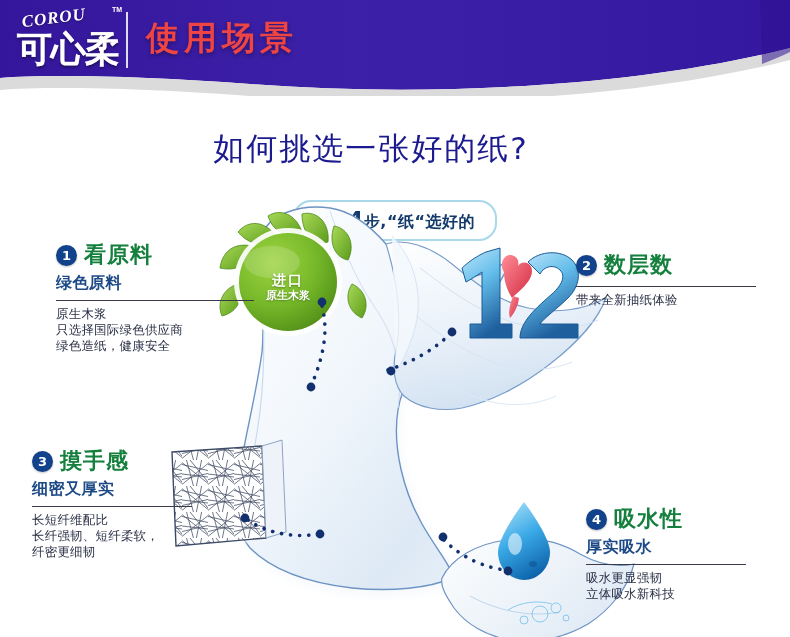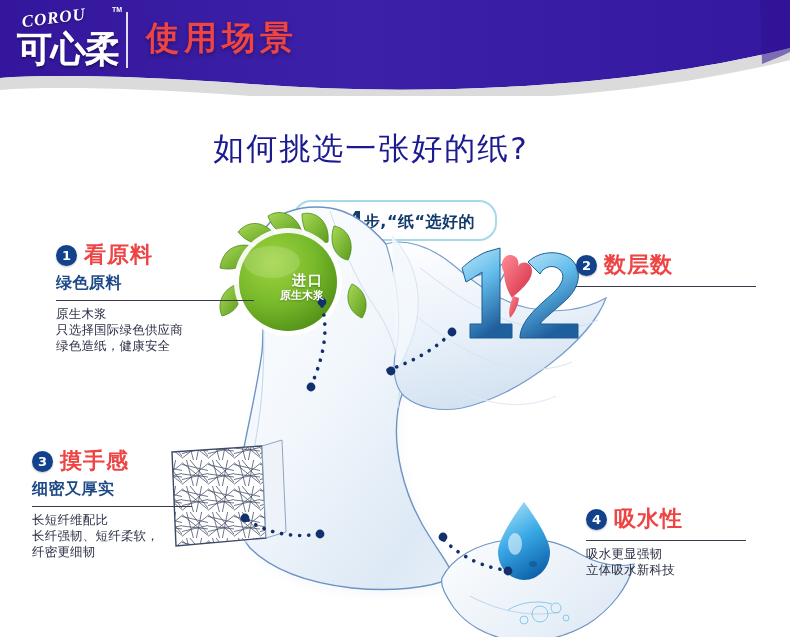--- a/index.html
+++ b/index.html
@@ -63,21 +63,21 @@
   
   .feat{position:absolute;}
   .feat-head{display:flex;align-items:center;gap:7px;}
   .badge{
     width:21px;height:21px;border-radius:50%;background:#13428c;
     color:#fff;font-size:13px;font-weight:bold;line-height:21px;text-align:center;
     flex:0 0 auto;box-shadow:0 1px 2px rgba(0,0,0,.25);
     font-family:"DejaVu Sans","Liberation Sans",sans-serif;
   }
   .feat-title{
-    color:#ef4444;font-size:22px;font-weight:bold;letter-spacing:1px;
+    color:#15803d;font-size:22px;font-weight:bold;letter-spacing:1px;
     font-family:Liberation Sans, sans-serif;
   }
   .feat-sub{
     margin-top:3px;color:#1d4a87;font-size:16px;font-weight:bold;letter-spacing:.5px;
     font-family:"DejaVu Sans","Liberation Sans",sans-serif;
   }
   .feat-rule{height:1px;background:#3a3a4a;margin:6px 0 5px;}
   .feat-lines{color:#2a2f45;font-size:12.5px;line-height:16px;letter-spacing:.2px;
     font-family:"DejaVu Sans","Liberation Sans",sans-serif;}
   .feat-lines div{white-space:nowrap;}
@@ -86,21 +86,21 @@
   #feat1 .feat-rule{width:198px;}
   #feat2{left:576px;top:250px;width:190px;}
   #feat2 .feat-rule{width:180px;}
   #feat3{left:32px;top:446px;width:186px;}
   #feat3 .feat-rule{width:160px;}
   #feat4{left:586px;top:504px;width:180px;}
   #feat4 .feat-rule{width:160px;}
 
   
   .leafbadge-text{
-    position:absolute;left:252px;top:272px;width:72px;text-align:right;
+    position:absolute;left:252px;top:272px;width:72px;text-align:center;
     color:#ffffff;font-weight:bold;line-height:1.15;
     text-shadow:0 1px 2px rgba(0,0,0,.3);
     font-family:"DejaVu Sans","Liberation Sans",sans-serif;
   }
   .leafbadge-text .l1{font-size:14px;display:block;letter-spacing:2px;}
   .leafbadge-text .l2{font-size:11px;display:block;margin-top:2px;}
 </style>
 </head>
 <body>
 
@@ -320,20 +320,21 @@
     </div>
   </div>
 
   <div class="feat" id="feat2">
     <div class="feat-head">
       <div class="badge">2</div>
       <div class="feat-title">数层数</div>
     </div>
     <div class="feat-rule"></div>
     <div class="feat-lines">
+      <div>带来全新抽纸体验</div>
     </div>
   </div>
 
   <div class="feat" id="feat3">
     <div class="feat-head">
       <div class="badge">3</div>
       <div class="feat-title">摸手感</div>
     </div>
     <div class="feat-sub">细密又厚实</div>
     <div class="feat-rule"></div>
@@ -342,20 +343,21 @@
       <div>长纤强韧、短纤柔软，</div>
       <div>纤密更细韧</div>
     </div>
   </div>
 
   <div class="feat" id="feat4">
     <div class="feat-head">
       <div class="badge">4</div>
       <div class="feat-title">吸水性</div>
     </div>
+    <div class="feat-sub">厚实吸水</div>
     <div class="feat-rule"></div>
     <div class="feat-lines">
       <div>吸水更显强韧</div>
       <div>立体吸水新科技</div>
     </div>
   </div>
 
 </div>
 
 </body></html>

